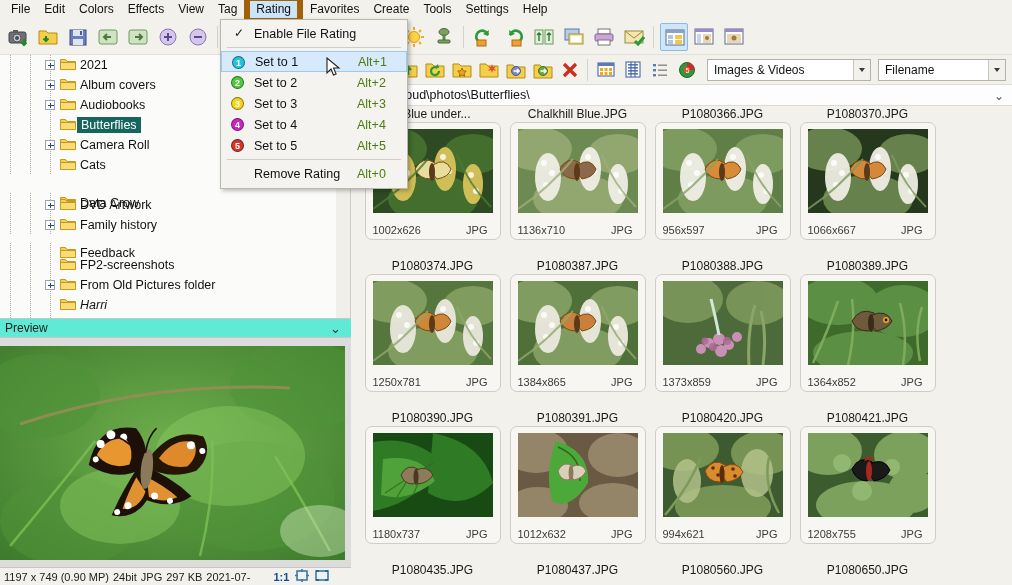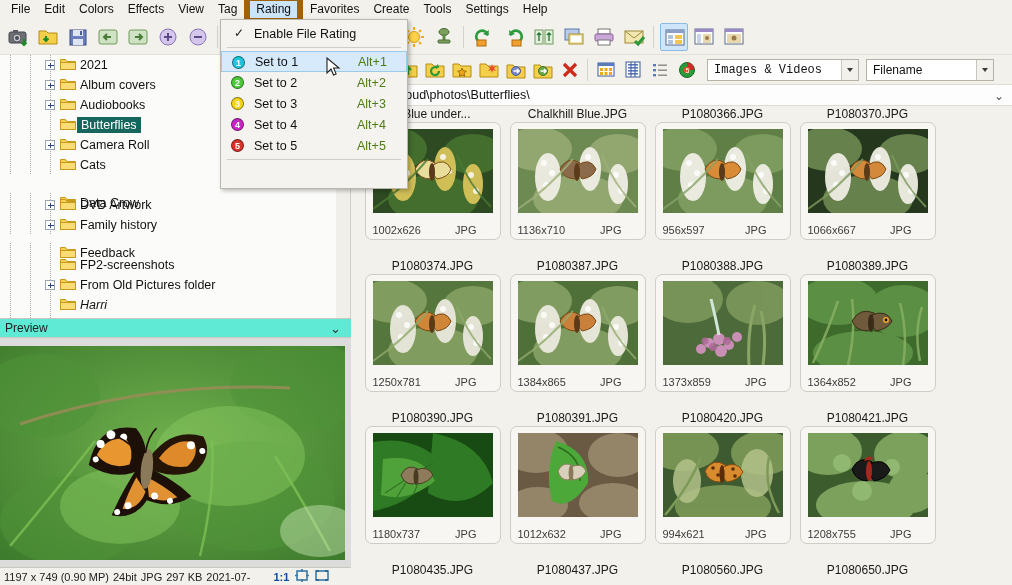--- a/index.html
+++ b/index.html
@@ -117,21 +117,21 @@
     text-align: center; font-size: 12px; color: #1a1a1a;
     height: 16px; line-height: 16px; white-space: nowrap; overflow: hidden;
   }
   .card {
     width: 136px; height: 118px; margin: 0 auto;
     border: 1px solid #cfcdc5; border-radius: 7px; background: #f7f6f2;
     position: relative; padding-top: 6px;
   }
   .thumb { width: 120px; height: 84px; margin: 0 auto; overflow: hidden; position: relative; }
   .meta {
-    position: absolute; bottom: 3px; left: 7px; right: 23px;
+    position: absolute; bottom: 3px; left: 7px; right: 12px;
     display: flex; justify-content: space-between; font-size: 11px; color: #3b3b3b;
   }
 
   
   #dropdown {
     position: absolute; top: 19px; left: 220px; width: 188px; height: 170px;
     background: #f4f3ef; border: 1px solid #b9b7ae;
     box-shadow: 2px 2px 4px rgba(0,0,0,0.25); z-index: 50;
   }
   .dd-row {
@@ -439,21 +439,21 @@
         </svg>
       </div>
     <div class="tb2">
         <svg width="20" height="20" viewBox="0 0 20 20">
           <circle cx="10" cy="10" r="7.5" fill="#2a9a3a" stroke="#1a6a28"></circle>
           <path d="M10 2.5a7.5 7.5 0 017.5 7.5H10z" fill="#d02a2a"></path>
           <circle cx="10" cy="10" r="3.2" fill="#e84a2a"></circle>
           <text x="8.6" y="13" font-size="7" fill="#fff" font-family="Liberation Sans">5</text>
         </svg>
       </div>
-    <div class="combo" style="width:152px; margin-left:6px;font-family:Liberation Mono, monospace;">
+    <div class="combo" style="width:164px; margin-left:6px;">
       <span>Images &amp; Videos</span>
       <span class="arrowbox">
           <i class="caret"></i>
         </span>
     </div>
     <div class="combo" style="width:128px; margin-left:6px;">
       <span>Filename</span>
       <span class="arrowbox">
           <i class="caret"></i>
         </span>
@@ -1163,20 +1163,24 @@
           <span class="dd-label">Set to 4</span>
           <span class="dd-accel">Alt+4</span>
         </div>
         <div class="dd-row">
           <span class="dd-dot" style="background: rgb(216, 51, 42);">5</span>
           <span class="dd-label">Set to 5</span>
           <span class="dd-accel">Alt+5</span>
         </div>
       </div>
     <div class="dd-sep"></div>
+    <div class="dd-row">
+      <span class="dd-label">Remove Rating</span>
+      <span class="dd-accel">Alt+0</span>
+    </div>
   </div>
 
   <div id="cursor">
     <svg width="16" height="22" viewBox="0 0 16 22">
         <path d="M1 1l0 15 4-4 2.5 6 2.6-1.1L7.6 11H13z" fill="#fff" stroke="#222" stroke-width="1.1"></path>
       </svg>
   </div>
 
 </div>
 

